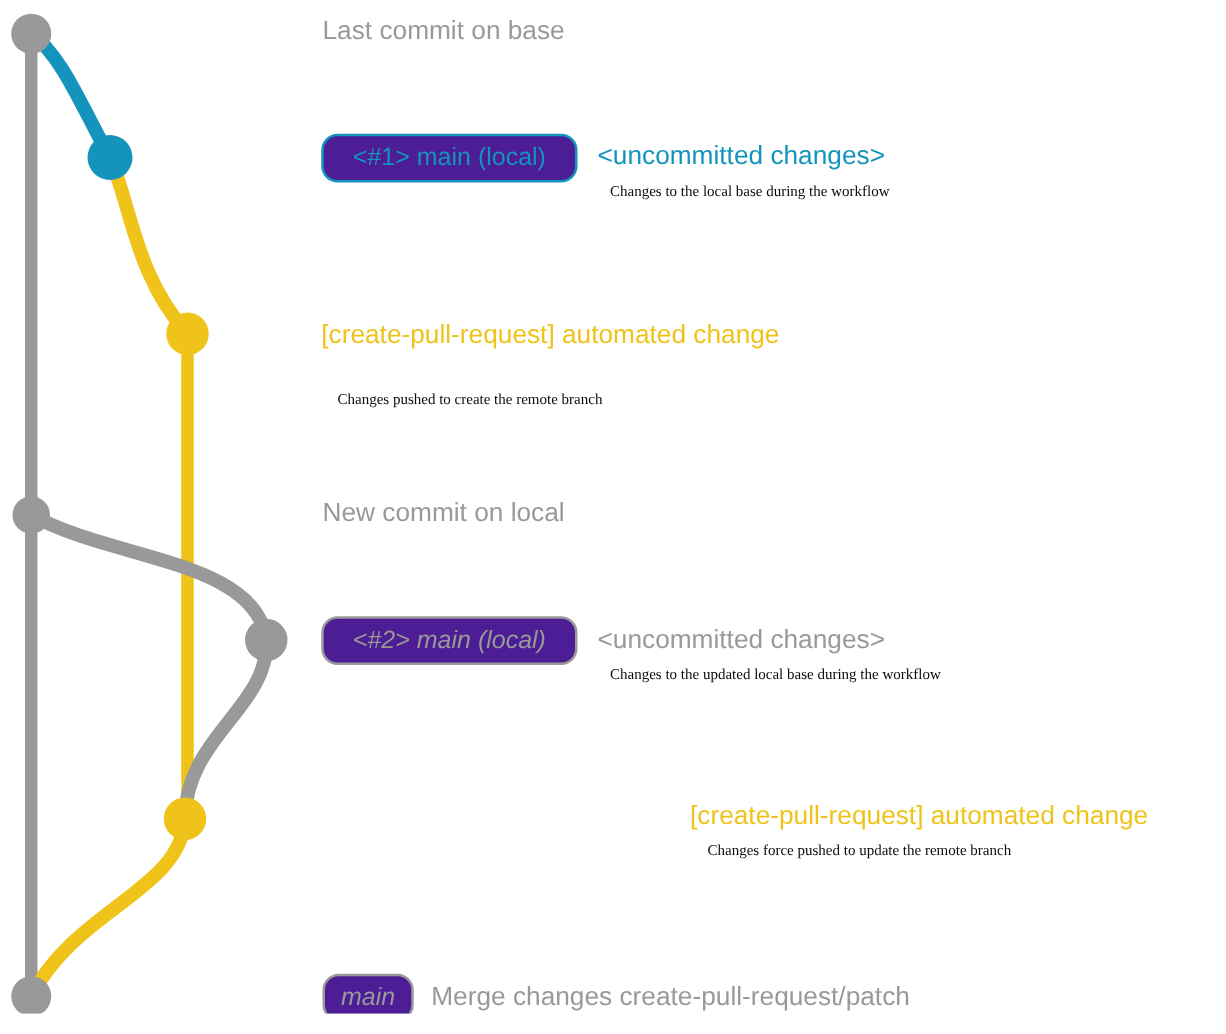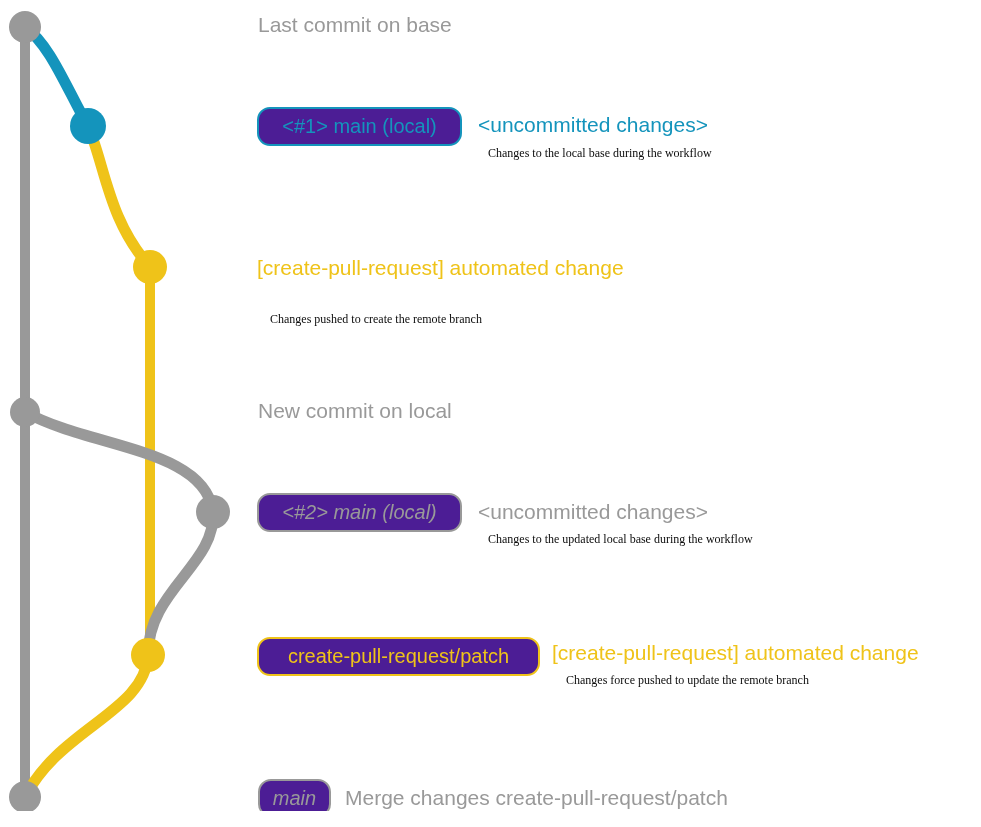--- a/index.html
+++ b/index.html
@@ -87,23 +87,20 @@
   <div class="serif" style="left:270px; top:288px;margin-top:24px;">Changes pushed to create the remote branch</div>
 
   <div class="note gray" style="left:258px; top:399px;">New commit on local</div>
 
   <div class="badge gray" style="left:257px; top:493px; width:205px;">
     <span>&lt;#2&gt; main (local)</span>
   </div>
   <div class="note gray" style="left:478px; top:500px;">&lt;uncommitted changes&gt;</div>
   <div class="serif" style="left:488px; top:532px;">Changes to the updated local base during the workflow</div>
 
-  <div class="badge gold" style="left:257px; top:637px; width:283px;">
-    <span>create-pull-request/patch</span>
-  </div>
   <div class="note gold" style="left:552px; top:641px;">[create-pull-request] automated change</div>
   <div class="serif" style="left:566px; top:673px;">Changes force pushed to update the remote branch</div>
 
   <div class="badge gray" style="left:258px; top:779px; width:73px; height:38px;">
     <span>main</span>
   </div>
   <div class="note gray" style="left:345px; top:786px;">Merge changes create-pull-request/patch</div>
 
 </div>
 

